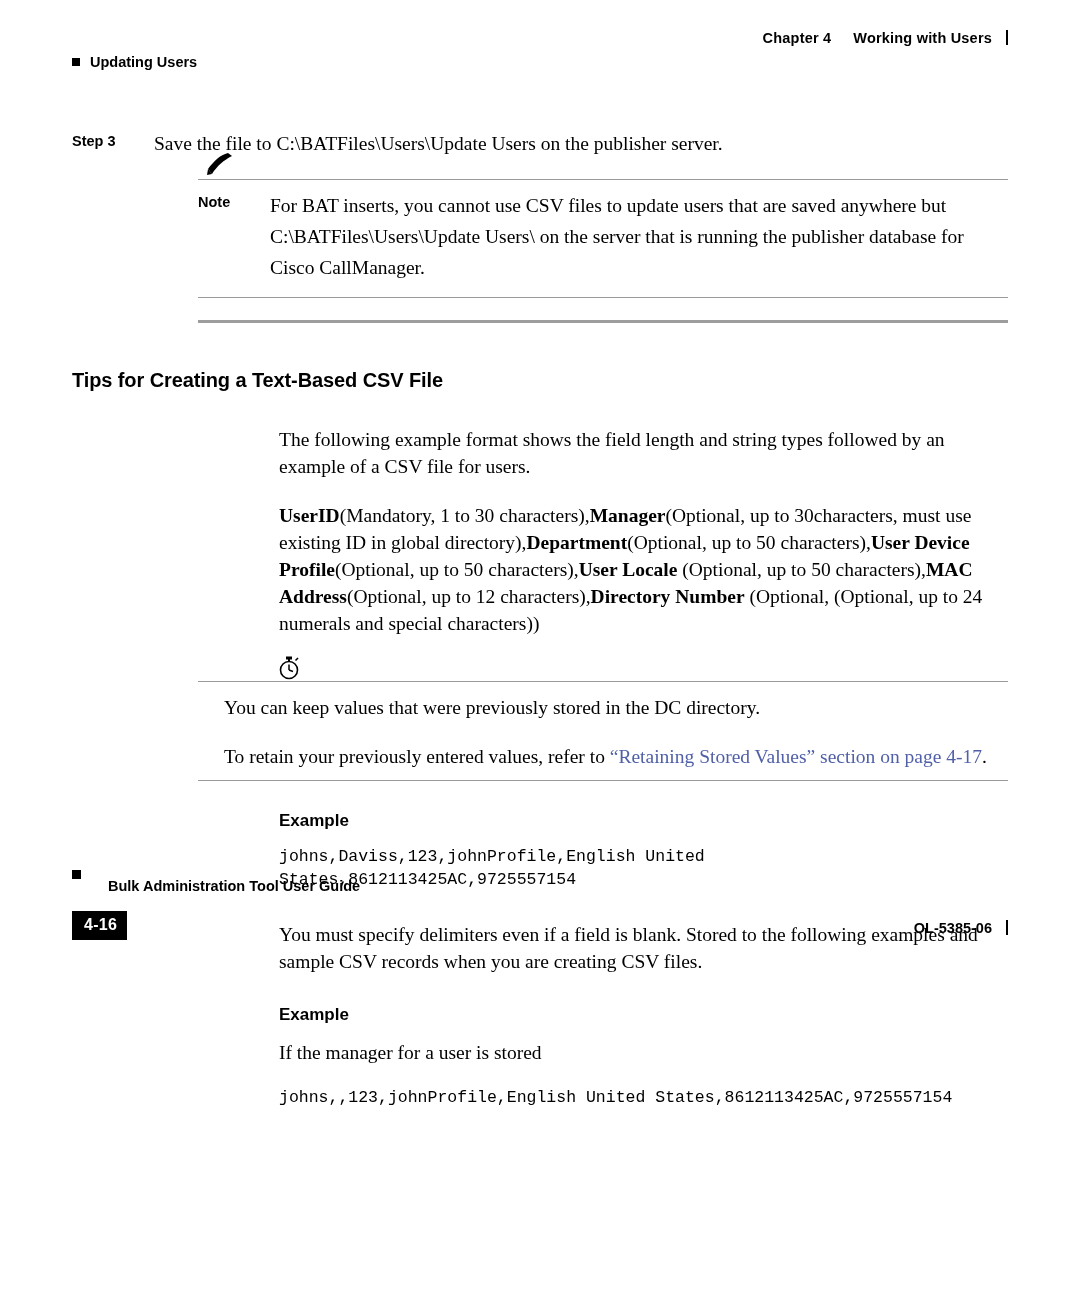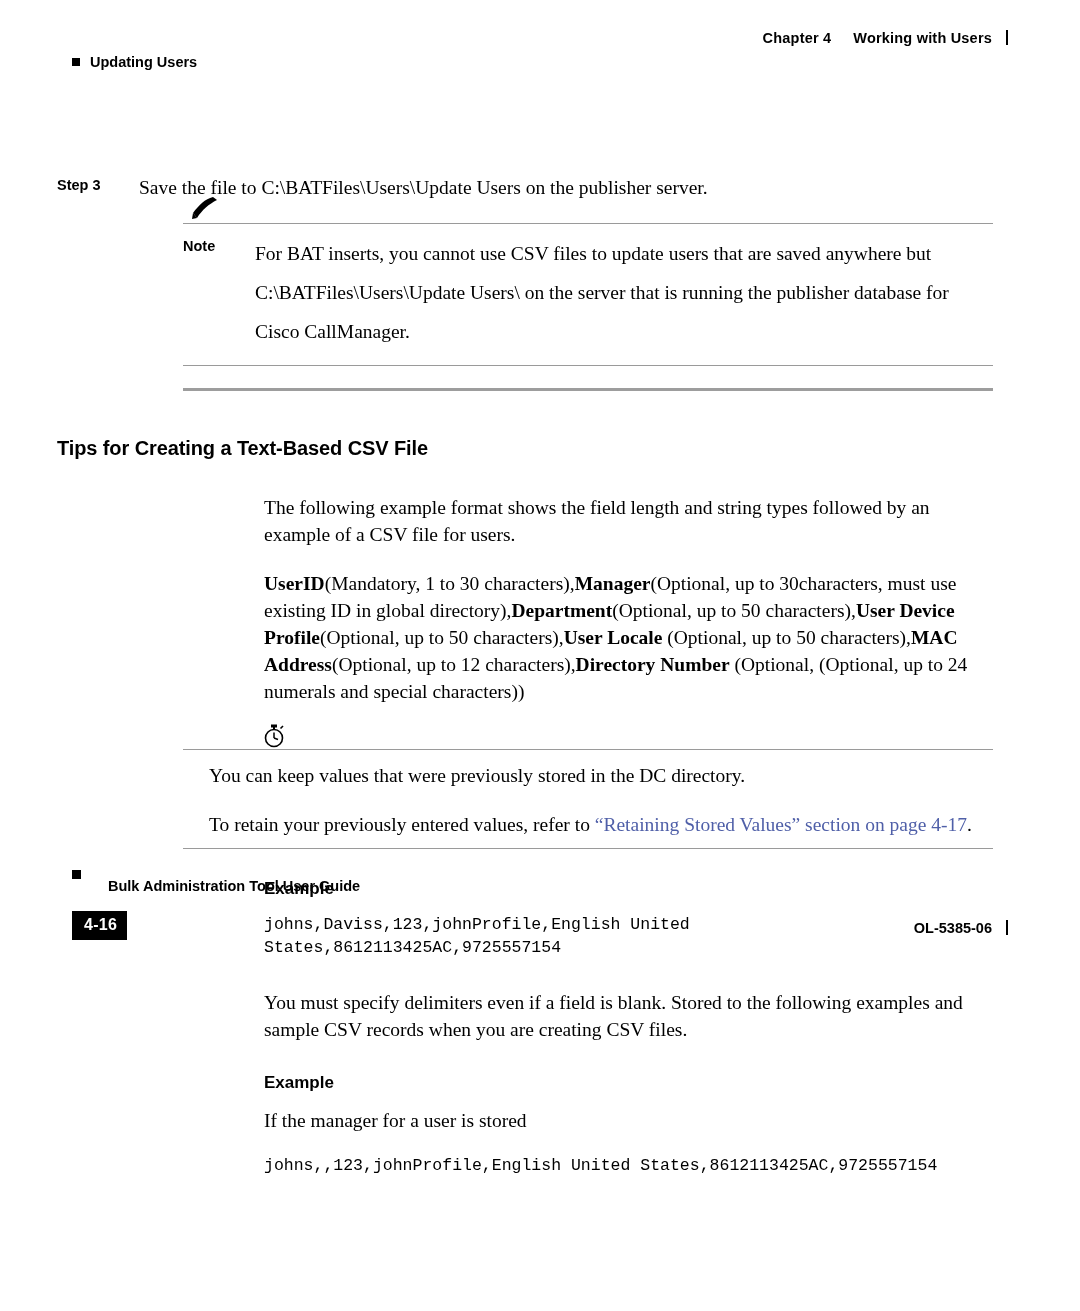--- a/index.html
+++ b/index.html
@@ -64,24 +64,23 @@
     width: 8px;
     height: 8px;
     background: #000;
     margin-right: 10px;
     vertical-align: 1px;
   }
 
   
   .content {
     position: absolute;
-    left: 57px;
+    left: 72px;
     top: 130px;
     width: 936px;
-    margin-top: 44px;
   }
 
   .step-row {
     display: flex;
     margin-bottom: 22px;
   }
   .step-label {
     font-family: "Liberation Sans", sans-serif;
     font-weight: bold;
     font-size: 14.5px;
@@ -116,21 +115,21 @@
     font-family: "Liberation Sans", sans-serif;
     font-weight: bold;
     font-size: 14.5px;
     width: 72px;
     flex: 0 0 72px;
     padding-top: 4px;
   }
   .note-text {
     flex: 1;
     font-size: 19.5px;
-    line-height: 39px;
+    line-height: 31px;
   }
   .note-icon {
     position: absolute;
     left: 8px;
     top: -28px;
     width: 40px;
     height: 26px;
   }
 
   .rule-thick {

